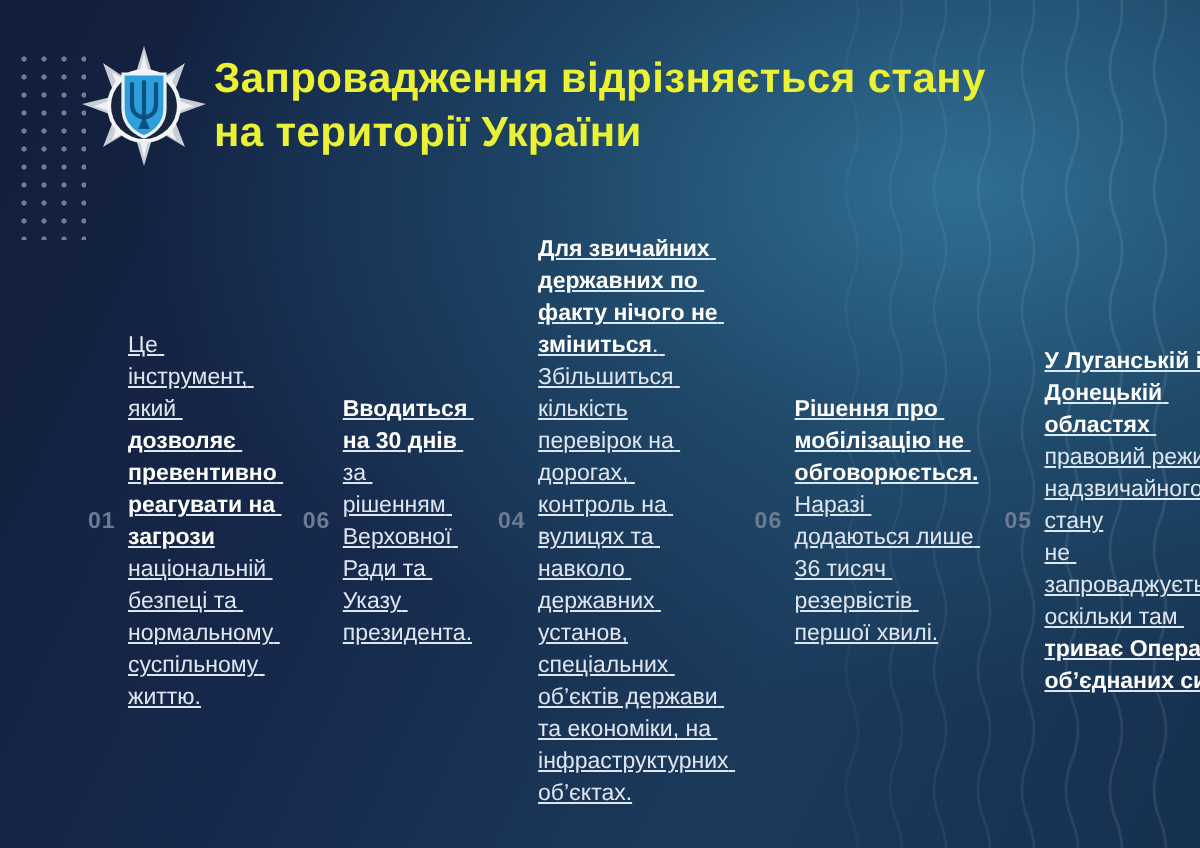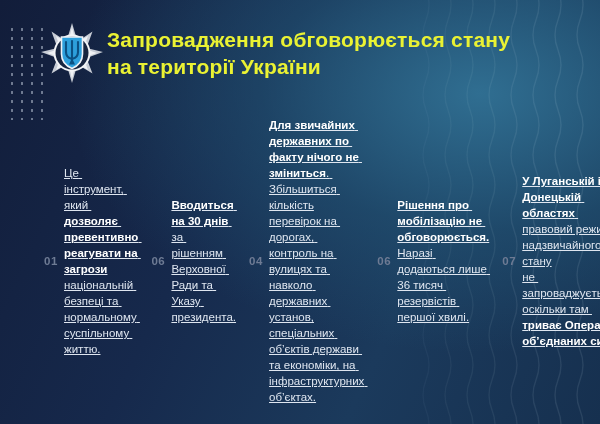--- a/index.html
+++ b/index.html
@@ -75,21 +75,21 @@
 
       <g stroke="#0B5183" stroke-width="2.1" fill="none" stroke-linecap="round">
         <path d="M31,24 v18"></path>
         <path d="M25,25 v10 q0,5.5 5.5,6.8"></path>
         <path d="M37,25 v10 q0,5.5 -5.5,6.8"></path>
       </g>
       <path d="M31,41 l-3,6.5 h6 z" fill="#0B5183"></path>
     </svg>
 
     <div class="title">
-      <div>Запровадження обговорюється стану</div>
+      <div>Запровадження відрізняється стану</div>
       <div>на території України</div>
     </div>
   </div>
 
   <div class="items" id="items">
   <div class="item">
     <span class="num">01</span>
     <p class="txt"><span>Це інструмент, який </span><b>дозволяє превентивно реагувати на загрози</b><span>
 національній безпеці та нормальному суспільному життю.</span></p>
   </div>
@@ -108,19 +108,19 @@
   </div>
 
 
   <div class="item">
     <span class="num">06</span>
     <p class="txt"><b>Рішення про мобілізацію не обговорюється.</b><span>
 Наразі додаються лише 36 тисяч резервістів першої хвилі.</span></p>
   </div>
 
   <div class="item">
-    <span class="num">07</span>
+    <span class="num">05</span>
     <p class="txt"><b>У Луганській і Донецькій областях</b><span> правовий режим надзвичайного стану
 не запроваджується, оскільки там </span><b>триває Операція об’єднаних сил.</b></p>
   </div>
 </div>
 
 </div>
 
 </body></html>

